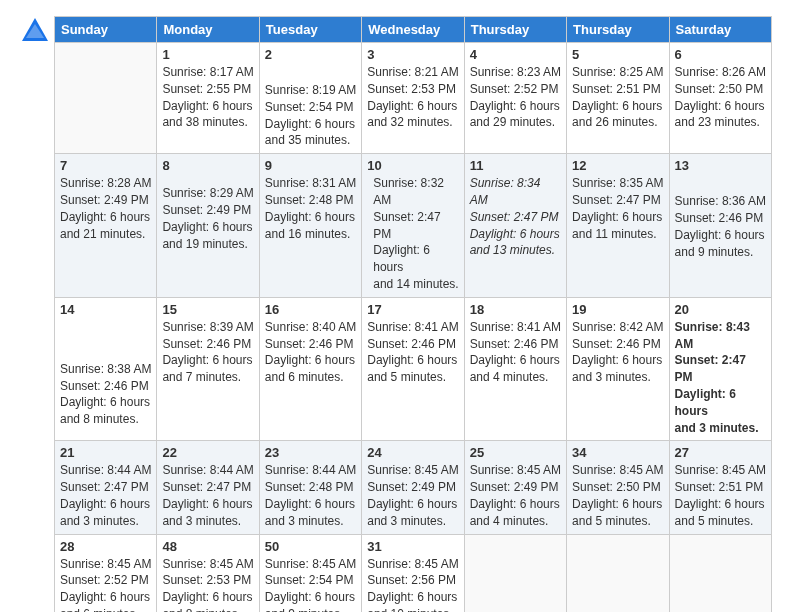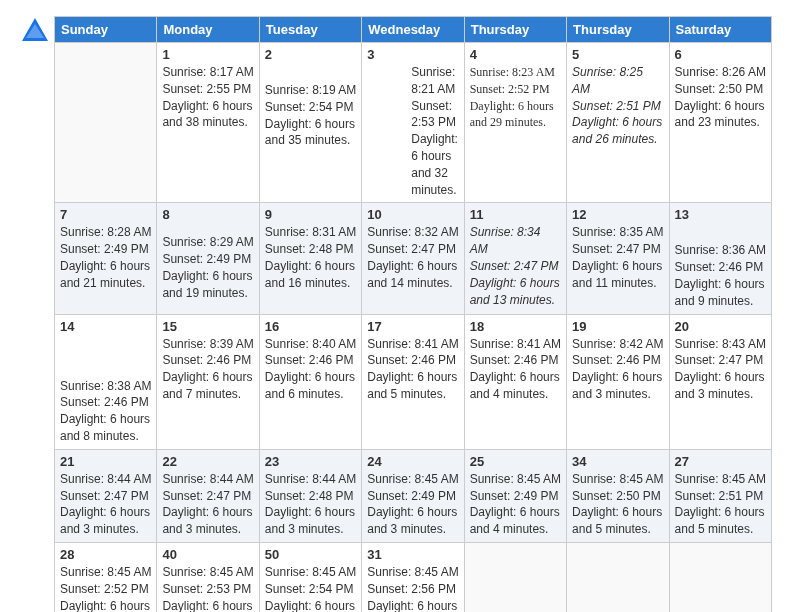--- a/index.html
+++ b/index.html
@@ -144,35 +144,35 @@
           </td>
           <td>
             <span class="day-number">2</span>
             <div class="day-info" style="white-space: pre-line; margin-top: 20px;">Sunrise: 8:19 AM
 Sunset: 2:54 PM
 Daylight: 6 hours
 and 35 minutes.</div>
           </td>
           <td>
             <span class="day-number">3</span>
-            <div class="day-info" style="white-space: pre-line; margin-left: 44px;">Sunrise: 8:21 AM
+            <div class="day-info" style="white-space: pre-line;">Sunrise: 8:21 AM
 Sunset: 2:53 PM
 Daylight: 6 hours
 and 32 minutes.</div>
           </td>
           <td>
             <span class="day-number">4</span>
-            <div class="day-info" style="white-space: pre-line; font-family: Liberation Serif, serif;">Sunrise: 8:23 AM
+            <div class="day-info" style="white-space: pre-line;">Sunrise: 8:23 AM
 Sunset: 2:52 PM
 Daylight: 6 hours
 and 29 minutes.</div>
           </td>
           <td>
             <span class="day-number">5</span>
-            <div class="day-info" style="white-space: pre-line; font-style: italic;">Sunrise: 8:25 AM
+            <div class="day-info" style="white-space: pre-line;">Sunrise: 8:25 AM
 Sunset: 2:51 PM
 Daylight: 6 hours
 and 26 minutes.</div>
           </td>
           <td>
             <span class="day-number">6</span>
             <div class="day-info" style="white-space: pre-line;">Sunrise: 8:26 AM
 Sunset: 2:50 PM
 Daylight: 6 hours
 and 23 minutes.</div>
@@ -195,21 +195,21 @@
           </td>
           <td>
             <span class="day-number">9</span>
             <div class="day-info" style="white-space: pre-line;">Sunrise: 8:31 AM
 Sunset: 2:48 PM
 Daylight: 6 hours
 and 16 minutes.</div>
           </td>
           <td>
             <span class="day-number">10</span>
-            <div class="day-info" style="white-space: pre-line;">Sunrise: 8:32 AM
+            <div class="day-info" style="white-space: pre-line; margin-left: 6px;">Sunrise: 8:32 AM
 Sunset: 2:47 PM
 Daylight: 6 hours
 and 14 minutes.</div>
           </td>
           <td>
             <span class="day-number">11</span>
             <div class="day-info" style="white-space: pre-line; font-style: italic;">Sunrise: 8:34 AM
 Sunset: 2:47 PM
 Daylight: 6 hours
 and 13 minutes.</div>
@@ -267,21 +267,21 @@
           </td>
           <td>
             <span class="day-number">19</span>
             <div class="day-info" style="white-space: pre-line;">Sunrise: 8:42 AM
 Sunset: 2:46 PM
 Daylight: 6 hours
 and 3 minutes.</div>
           </td>
           <td>
             <span class="day-number">20</span>
-            <div class="day-info" style="white-space: pre-line;">Sunrise: 8:43 AM
+            <div class="day-info" style="white-space: pre-line; font-weight: bold;">Sunrise: 8:43 AM
 Sunset: 2:47 PM
 Daylight: 6 hours
 and 3 minutes.</div>
           </td>
         </tr>
         <tr class="row-shaded">
           <td>
             <span class="day-number">21</span>
             <div class="day-info" style="white-space: pre-line;">Sunrise: 8:44 AM
 Sunset: 2:47 PM
@@ -333,21 +333,21 @@
         </tr>
         <tr>
           <td>
             <span class="day-number">28</span>
             <div class="day-info" style="white-space: pre-line;">Sunrise: 8:45 AM
 Sunset: 2:52 PM
 Daylight: 6 hours
 and 6 minutes.</div>
           </td>
           <td>
-            <span class="day-number">40</span>
+            <span class="day-number">48</span>
             <div class="day-info" style="white-space: pre-line;">Sunrise: 8:45 AM
 Sunset: 2:53 PM
 Daylight: 6 hours
 and 8 minutes.</div>
           </td>
           <td>
             <span class="day-number">50</span>
             <div class="day-info" style="white-space: pre-line;">Sunrise: 8:45 AM
 Sunset: 2:54 PM
 Daylight: 6 hours

